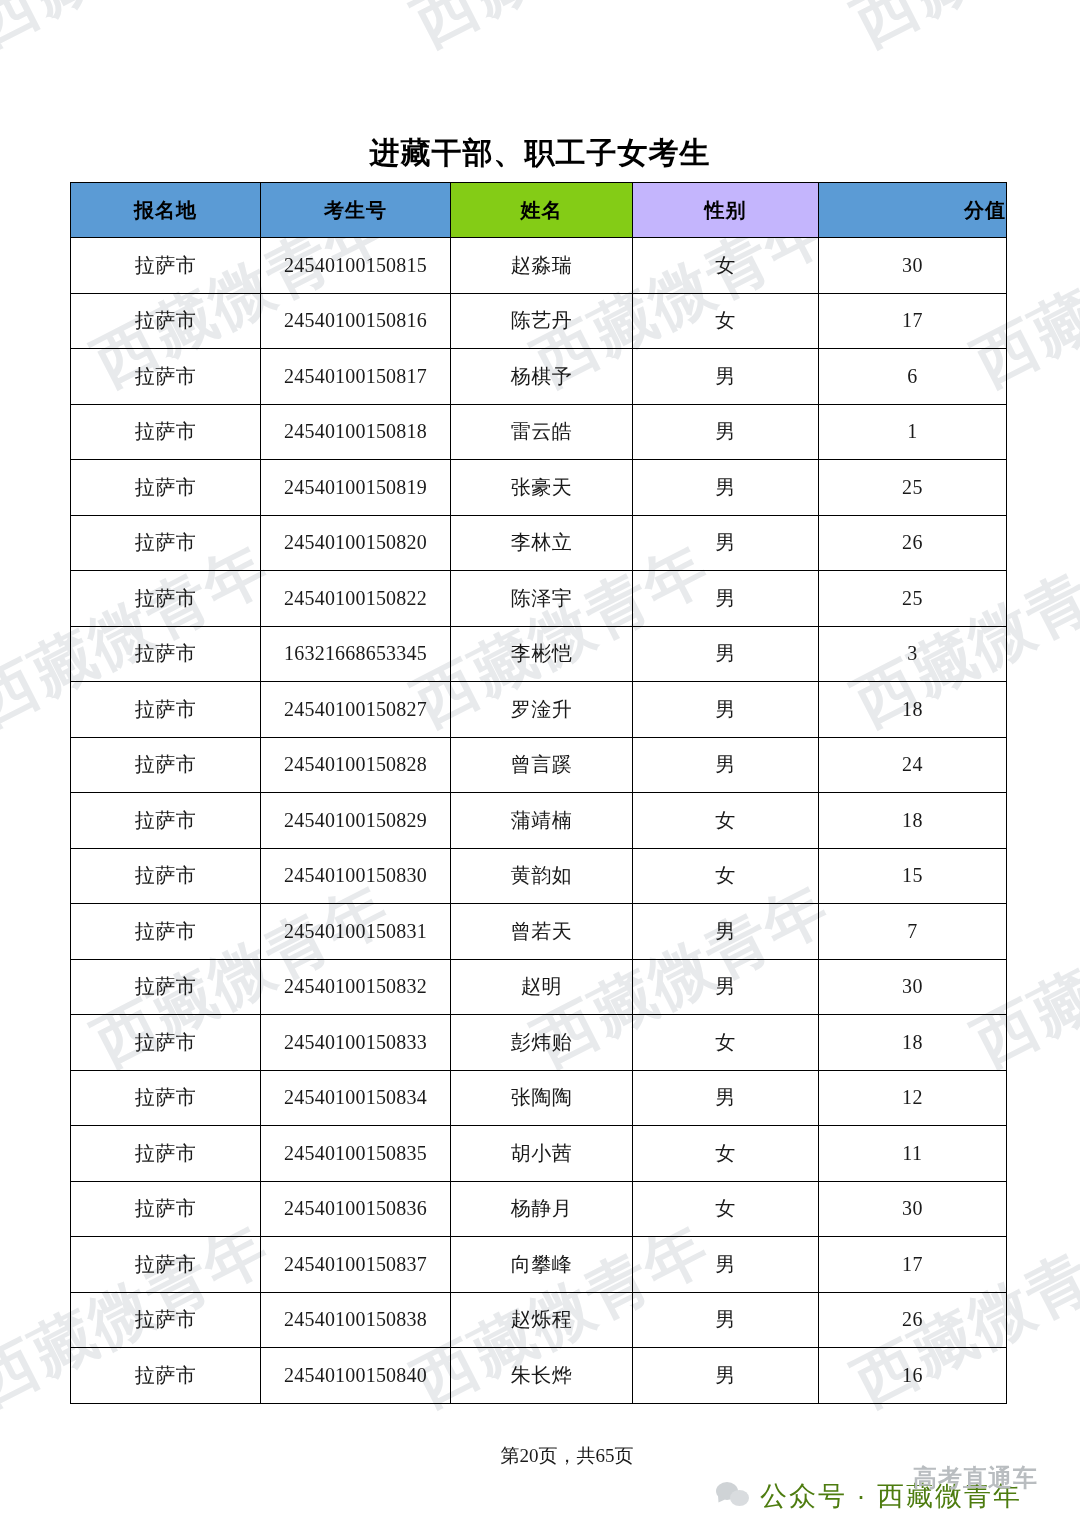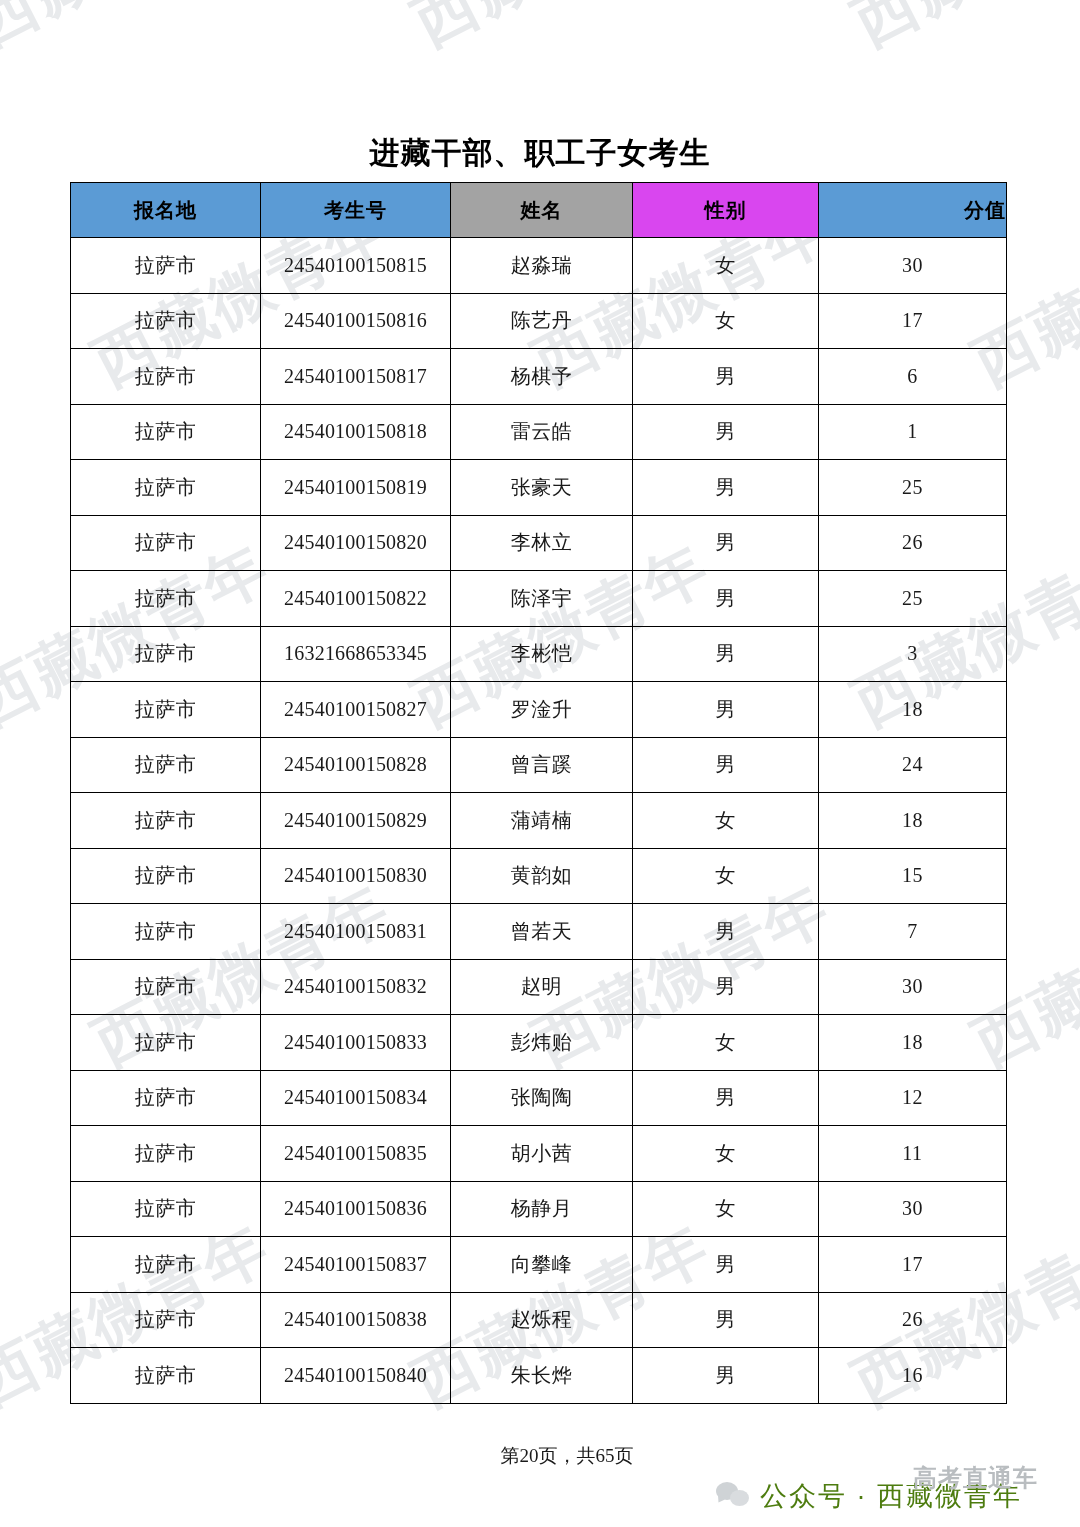--- a/index.html
+++ b/index.html
@@ -211,22 +211,22 @@
       <col class="c-place">
         <col class="c-examno">
         <col class="c-name">
         <col class="c-gender">
         <col class="c-score">
     </colgroup>
     <thead>
       <tr>
         <th style="background: rgb(91, 155, 213);">报名地</th>
         <th style="background: rgb(91, 155, 213);">考生号</th>
-        <th style="background: #a3a3a3;">姓名</th>
-        <th style="background: #d946ef;">性别</th>
+        <th style="background: #84cc16;">姓名</th>
+        <th style="background: #c4b5fd;">性别</th>
         <th style="background: rgb(91, 155, 213); text-align: right;">分值</th>
       </tr>
     </thead>
     <tbody id="roster-body">
         <tr>
           <td class="cell-place">拉萨市</td>
           <td class="cell-examno">24540100150815</td>
           <td class="cell-name">赵淼瑞</td>
           <td class="cell-gender">女</td>
           <td class="cell-score">30</td>

